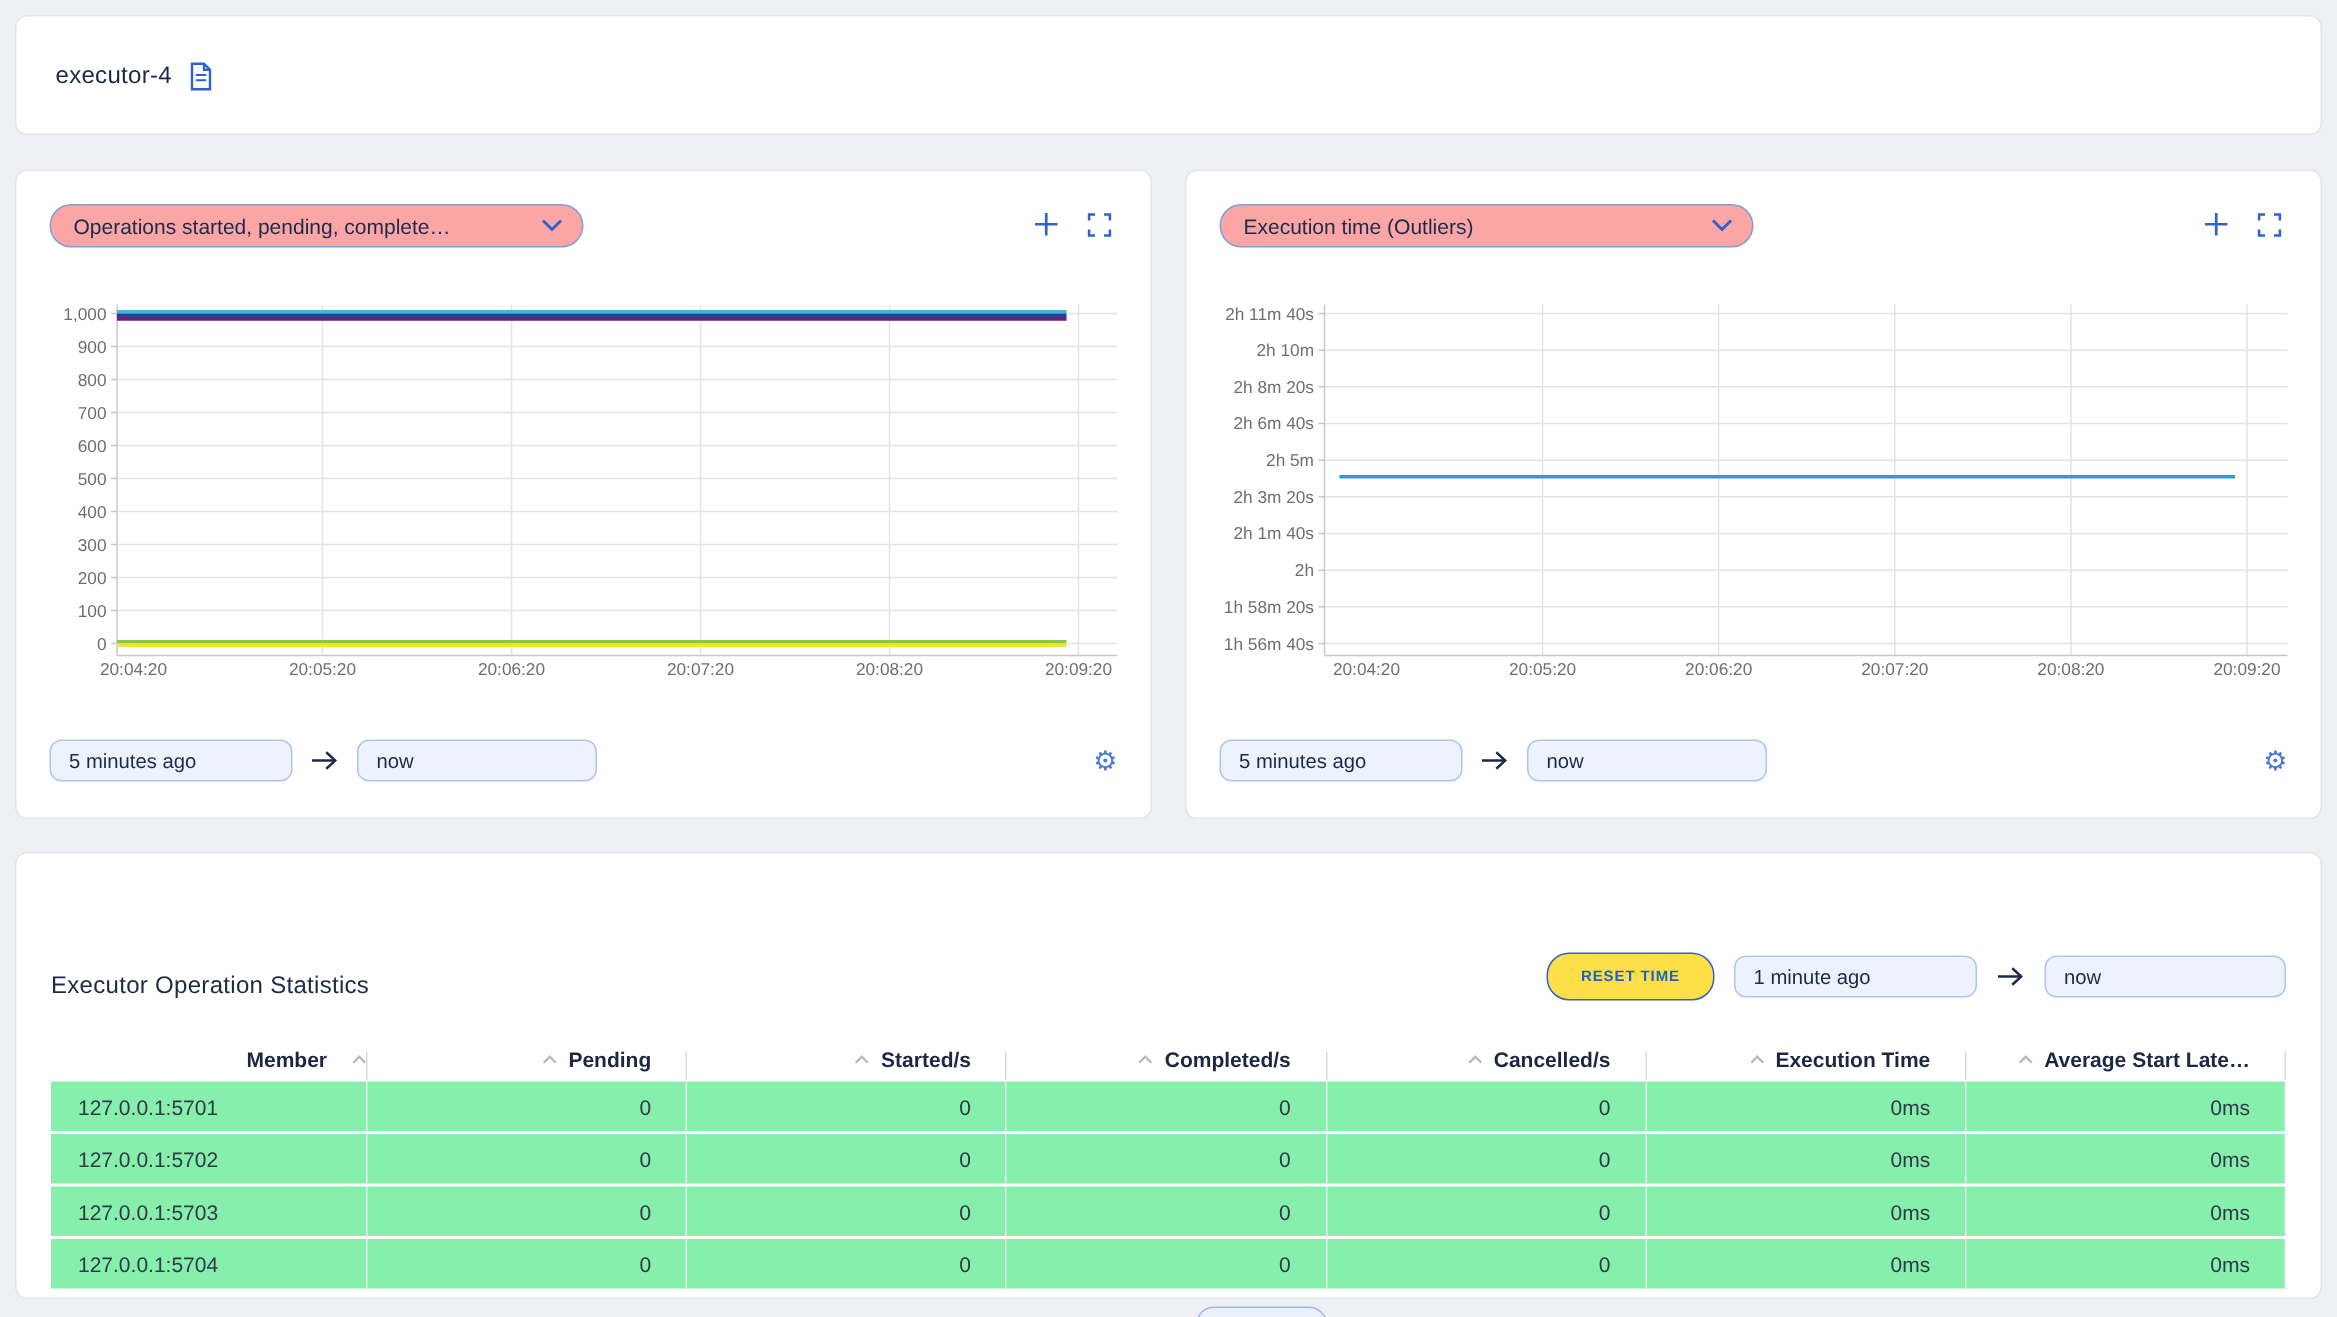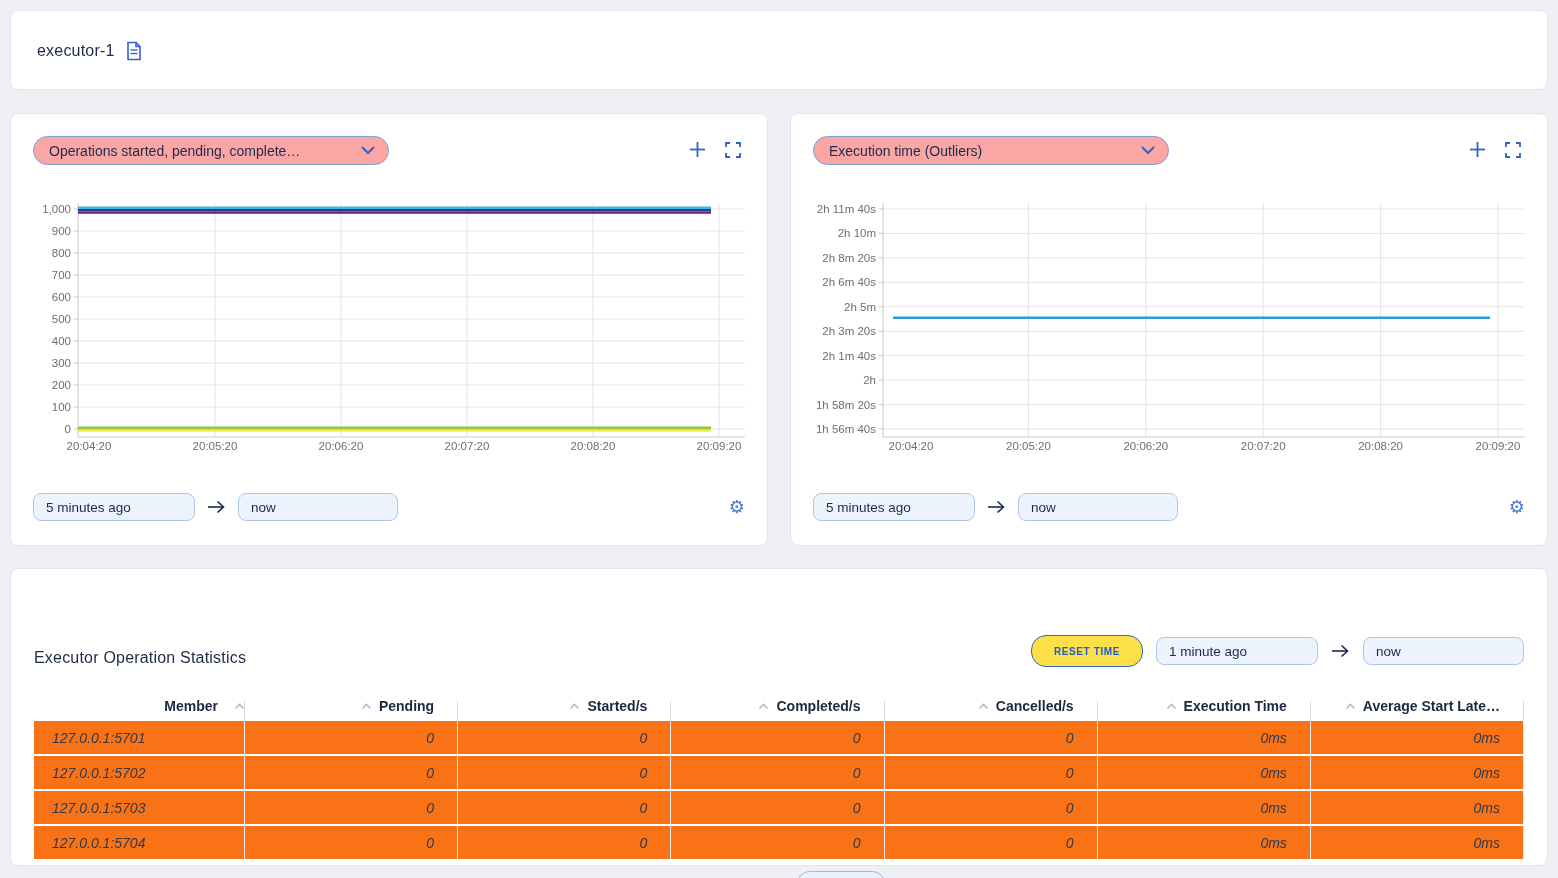--- a/index.html
+++ b/index.html
@@ -83,21 +83,21 @@
     display: flex; align-items: center; justify-content: flex-end;
     gap: 7px; padding: 0 24px 0 0;
     cursor: pointer;
   }
   .th.left { justify-content: flex-end; padding: 0 0 0 18px; gap: 16px; }
   .th::after {
     content: ""; position: absolute; right: 0; top: 3px;
     width: 1px; height: 19px; background: #d7dbe1;
   }
   .caret { width: 11px; height: 7px; flex: 0 0 auto; }
-  .trow { height: 33px; align-items: center; margin-bottom: 2px; background: #f97316; font-style: italic; }
+  .trow { height: 33px; align-items: center; margin-bottom: 2px; background: #86efac; }
   .td {
     position: relative; height: 100%;
     display: flex; align-items: center; justify-content: flex-end;
     font-size: 14px; color: #30394a;
     padding-right: 24px;
   }
   .td.left { justify-content: flex-start; padding: 0 0 0 18px; }
   .td::after {
     content: ""; position: absolute; right: 0; top: 0;
     width: 1px; height: 100%; background: #e9ebef;
@@ -117,21 +117,21 @@
     font-size: 14px; color: #1c2b4a; cursor: pointer;
   }
   
   .axis-label { font-size: 11.5px; fill: #6e6e6e; font-family: "Liberation Sans", sans-serif; }
 </style>
 </head>
 <body>
 
 <div class="card" id="title-card">
   <div class="title-row">
-    <span class="page-title">executor-1</span>
+    <span class="page-title">executor-4</span>
     <span style="line-height:0;cursor:pointer;">
       <svg width="18" height="20" viewBox="0 0 18 20">
           <path d="M3 1.5 H11 L15 5.5 V18.5 H3 Z" fill="none" stroke="#2f63c9" stroke-width="1.6"></path>
           <path d="M11 1.5 V5.5 H15" fill="none" stroke="#2f63c9" stroke-width="1.6"></path>
           <line x1="5.5" y1="9" x2="12.5" y2="9" stroke="#2f63c9" stroke-width="1.4"></line>
           <line x1="5.5" y1="12.5" x2="12.5" y2="12.5" stroke="#2f63c9" stroke-width="1.4"></line>
         </svg>
     </span>
   </div>
 </div>

